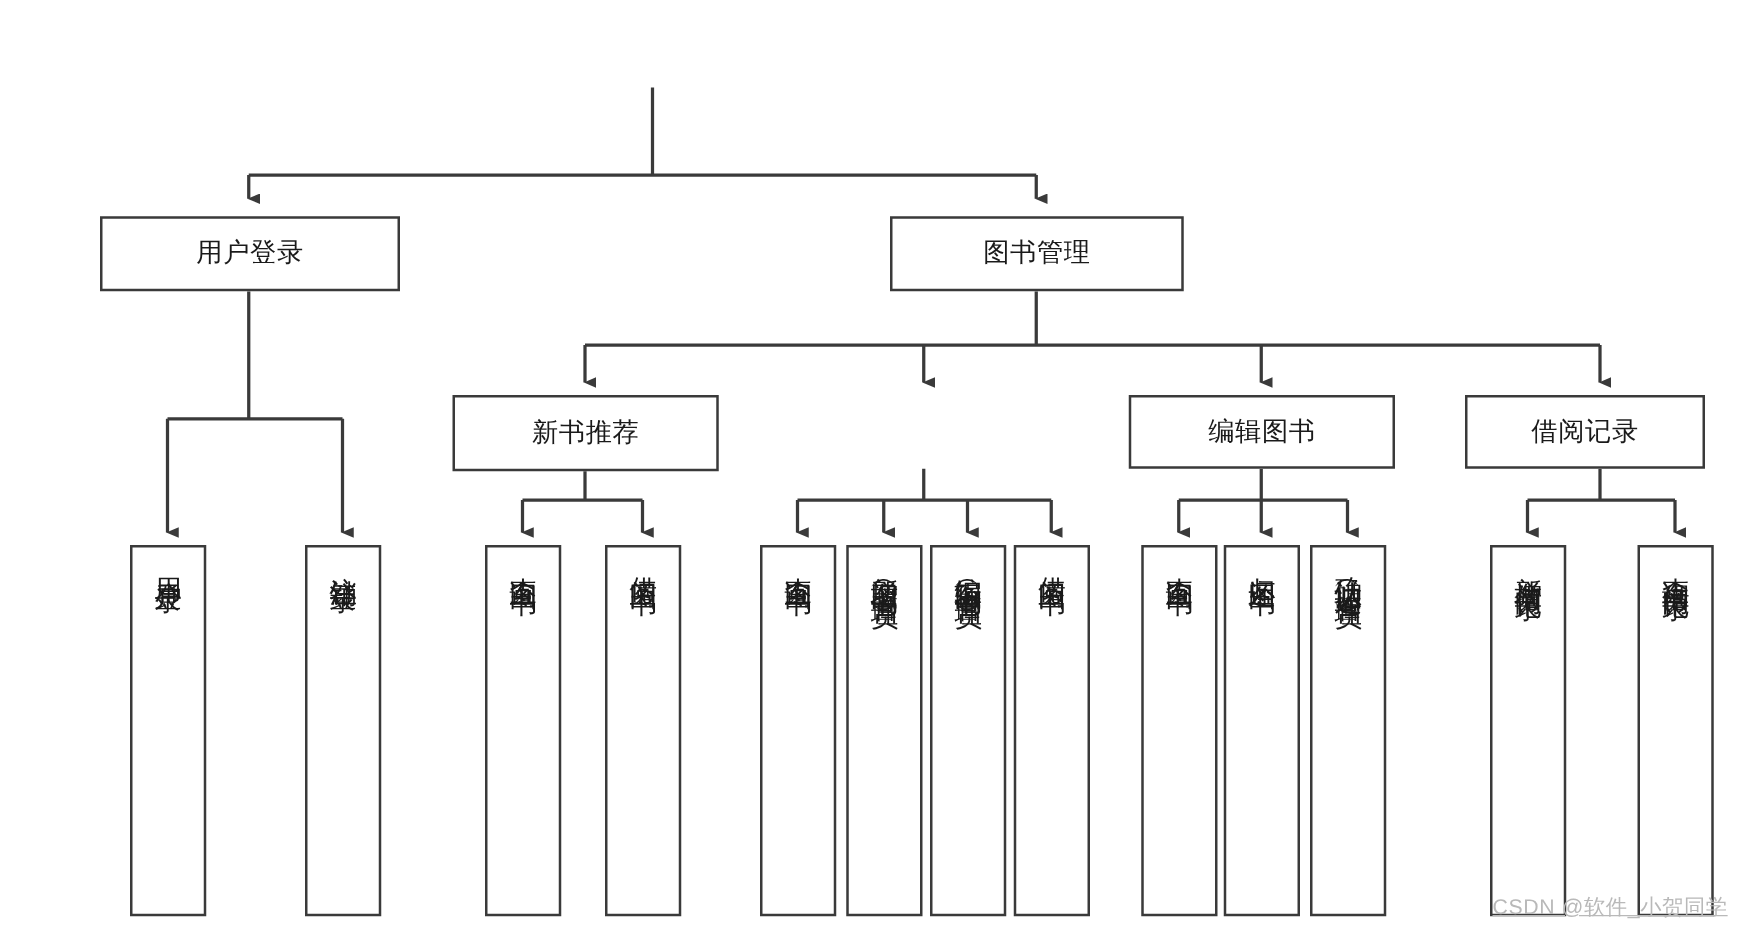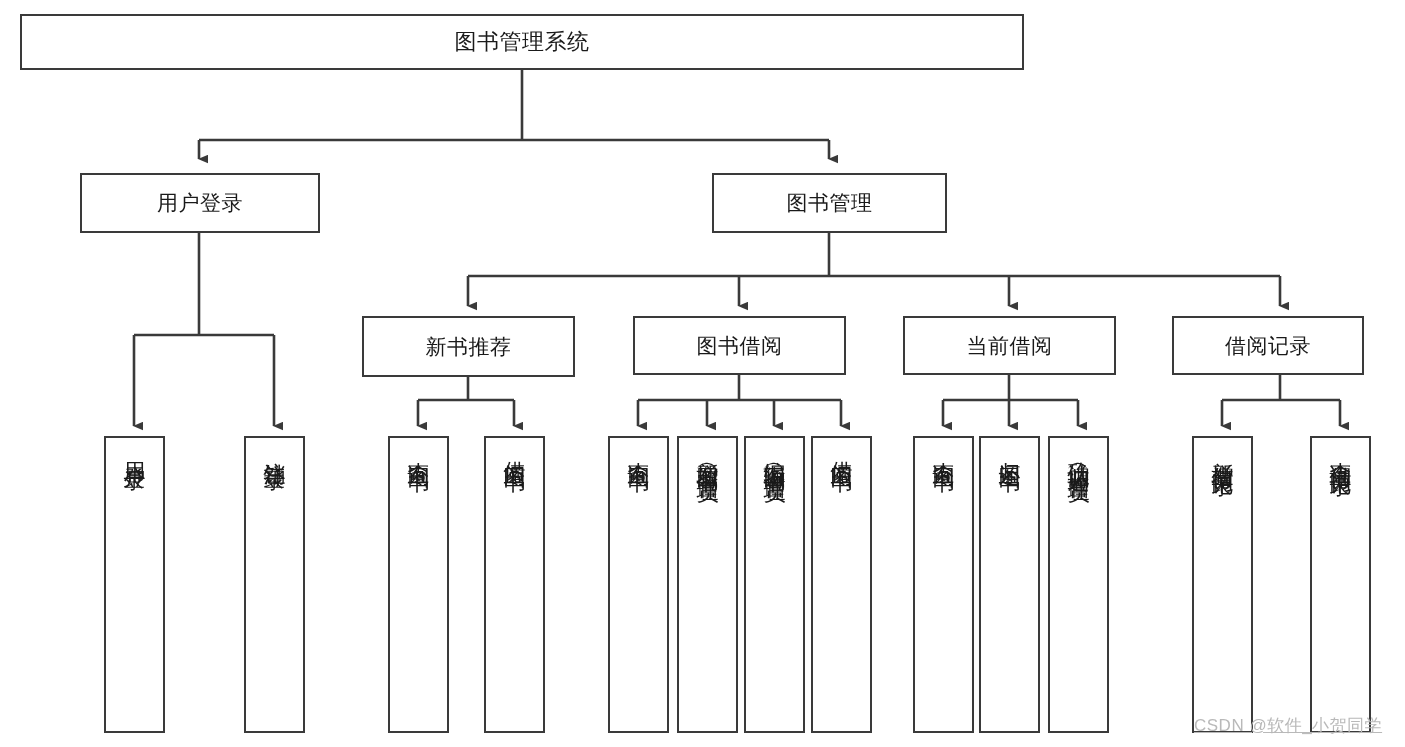--- a/index.html
+++ b/index.html
@@ -119,39 +119,33 @@
       <path d="M 1009,400 L 1009,426" marker-end="url(#arrowhead)"></path>
       <path d="M 1078,400 L 1078,426" marker-end="url(#arrowhead)"></path>
 
       <path d="M 1280,375 L 1280,400"></path>
       <path d="M 1222,400 L 1340,400"></path>
       <path d="M 1222,400 L 1222,426" marker-end="url(#arrowhead)"></path>
       <path d="M 1340,400 L 1340,426" marker-end="url(#arrowhead)"></path>
     </g>
   </svg>
 
-  <div class="node horizontal root" style="left:20px; top:14px; width:1004px; height:56px;">
-    <span class="node-label">图书管理系统</span>
-  </div>
 
   <div class="node horizontal" style="left:80px; top:173px; width:240px; height:60px;">
     <span class="node-label">用户登录</span>
   </div>
   <div class="node horizontal" style="left:712px; top:173px; width:235px; height:60px;">
     <span class="node-label">图书管理</span>
   </div>
 
   <div class="node horizontal" style="left:362px; top:316px; width:213px; height:61px;">
     <span class="node-label">新书推荐</span>
   </div>
-  <div class="node horizontal" style="left:633px; top:316px; width:213px; height:59px;">
-    <span class="node-label">图书借阅</span>
-  </div>
   <div class="node horizontal" style="left:903px; top:316px; width:213px; height:59px;">
-    <span class="node-label">当前借阅</span>
+    <span class="node-label">编辑图书</span>
   </div>
   <div class="node horizontal" style="left:1172px; top:316px; width:192px; height:59px;">
     <span class="node-label">借阅记录</span>
   </div>
 
   <div class="node vertical" style="left:104px; top:436px; width:61px; height:297px;">
     <span class="node-label">用户登录</span>
   </div>
   <div class="node vertical" style="left:244px; top:436px; width:61px; height:297px;">
     <span class="node-label">注销登录</span>

